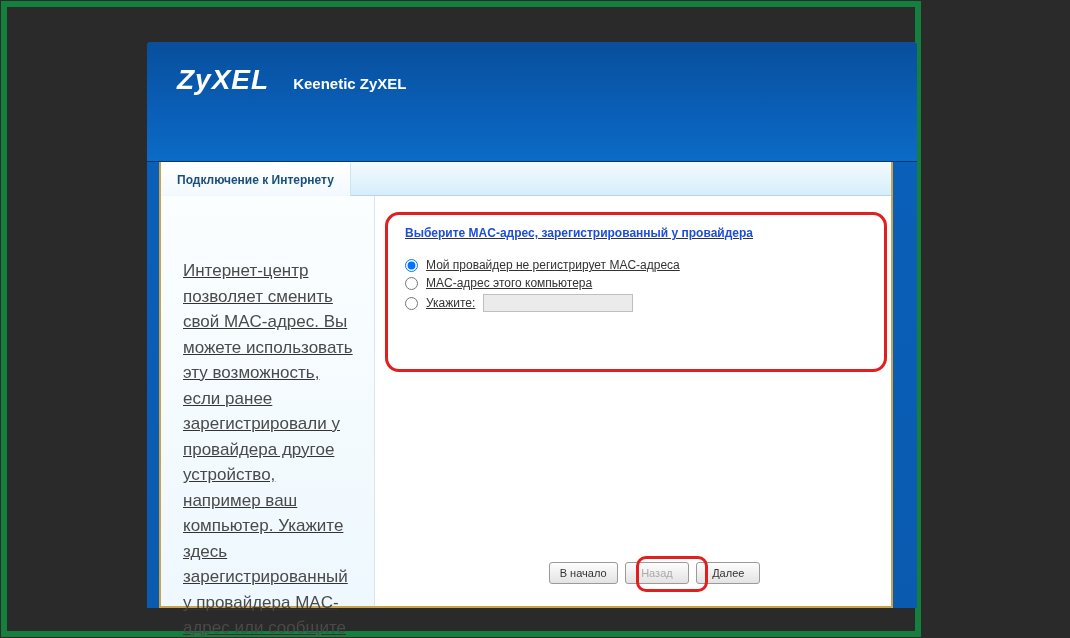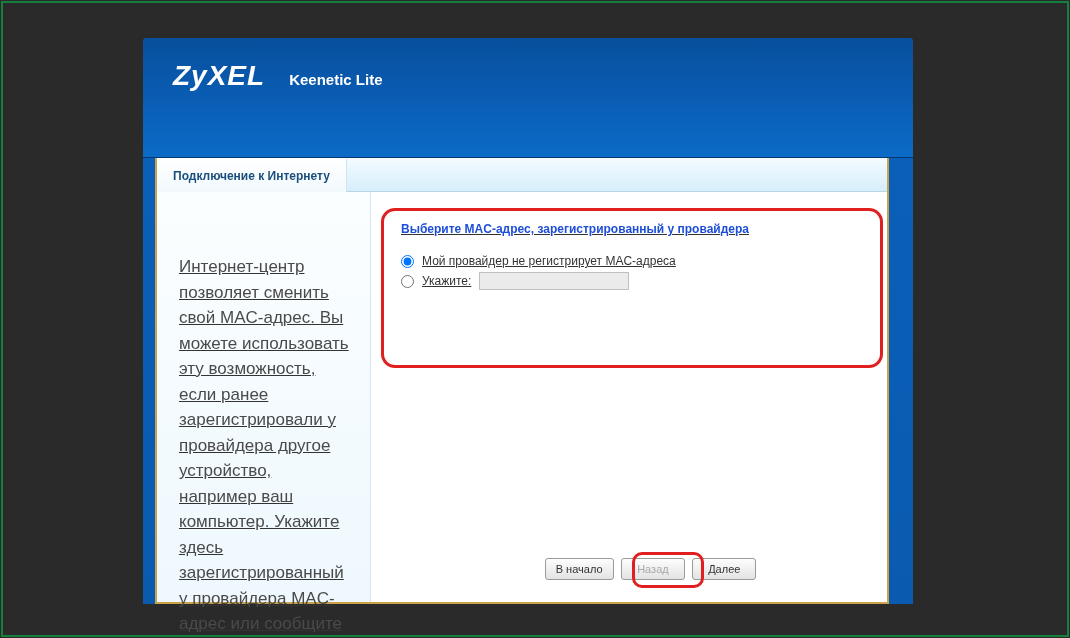--- a/index.html
+++ b/index.html
@@ -1,18 +1,18 @@
 <!DOCTYPE html>
 <html><head>
   <meta charset="utf-8">
   <style>
     * { margin:0; padding:0; box-sizing:border-box; }
     html, body { width:1070px; height:638px; }
     body { background:#2a2a2a; font-family:Arial,Helvetica,sans-serif; font-size:12px; color:#333; }
-    .screenshot-frame { width:1068px; height:636px; margin:1px; border:2px solid #15803d; background:#2a2a2a; position:relative; }
+    .screenshot-frame { width:920px; height:636px; margin:1px; border:6px solid #15803d; background:#2a2a2a; position:relative; }
     .outer { position:absolute; left:140px; top:35px; width:770px; background:linear-gradient(#0a5fb8 0%,#0a5fb8 100%); border-radius:4px 4px 0 0; }
     .header { height:120px; padding:22px 30px 0 30px; background:linear-gradient(#084f9c 0%,#0a5fb8 60%,#0b6bc6 100%); border-bottom:1px solid #05386f; border-radius:4px 4px 0 0; }
     .logo-row { display:flex; align-items:baseline; gap:24px; }
     .logo { font-size:28px; font-weight:bold; font-style:italic; color:#fff; letter-spacing:1px; }
     .model { font-size:15px; font-weight:bold; color:#fff; }
     .panel-wrap { padding:0 24px 0 12px; background:linear-gradient(#0a5fb8,#0a5bb0);text-decoration:underline; }
     .panel { width:100%; border-left:2px solid #c9a24a; border-right:2px solid #c9a24a; border-bottom:2px solid #c9a24a; }
     .tabbar { height:34px; background:linear-gradient(#f3fbff,#d6eefb); border-bottom:1px solid #b8d6e8; }
     .tab { display:inline-block; height:34px; line-height:34px; padding:0 16px; background:linear-gradient(#ffffff,#f2f9fe); font-size:12px; font-weight:bold; color:#1a4e7c; border-right:1px solid #cfe3f1; border-top:1px solid #fff; }
     .panel-body { display:flex; height:410px; }
@@ -30,41 +30,45 @@
     .highlight-btn { position:absolute; left:50%; bottom:14px; width:72px; height:36px; margin-left:3px; border:3px solid #e21f1f; border-radius:10px; pointer-events:none; }
   </style>
 </head>
 <body>
 
 <div class="screenshot-frame">
   <div class="outer">
     <div class="header">
       <div class="logo-row">
         <div class="logo">ZyXEL</div>
-        <div class="model">Keenetic Lite</div>
+        <div class="model">Keenetic ZyXEL</div>
       </div>
     </div>
     <div class="panel-wrap">
       <div class="panel">
         <div class="tabbar">
           <div class="tab">Подключение к Интернету</div>
         </div>
         <div class="panel-body">
           <div class="sidebar">Интернет-центр позволяет сменить свой MAC-адрес. Вы можете использовать эту возможность, если ранее зарегистрировали у провайдера другое устройство, например ваш компьютер. Укажите здесь зарегистрированный у провайдера MAC-адрес или сообщите ему MAC-адрес этого интернет-центра.</div>
           <div class="main">
             <div class="highlight-group"></div>
             <div class="fieldset">
               <div class="legend">Выберите MAC-адрес, зарегистрированный у провайдера</div>
 
               <label class="opt">
                 <input type="radio" name="mac" checked="" style="">
                 <span>Мой провайдер не регистрирует MAC-адреса</span>
               </label>
 
 
+              <label class="opt">
+                <input type="radio" name="mac" style="">
+                <span>MAC-адрес этого компьютера</span>
+              </label>
 
               <label class="opt">
                 <input type="radio" name="mac" style="">
                 <span>Укажите:</span>
                 <input type="text" value="" style="">
               </label>
             </div>
 
             <div class="btnbar">
               <button class="btn">В начало</button>

